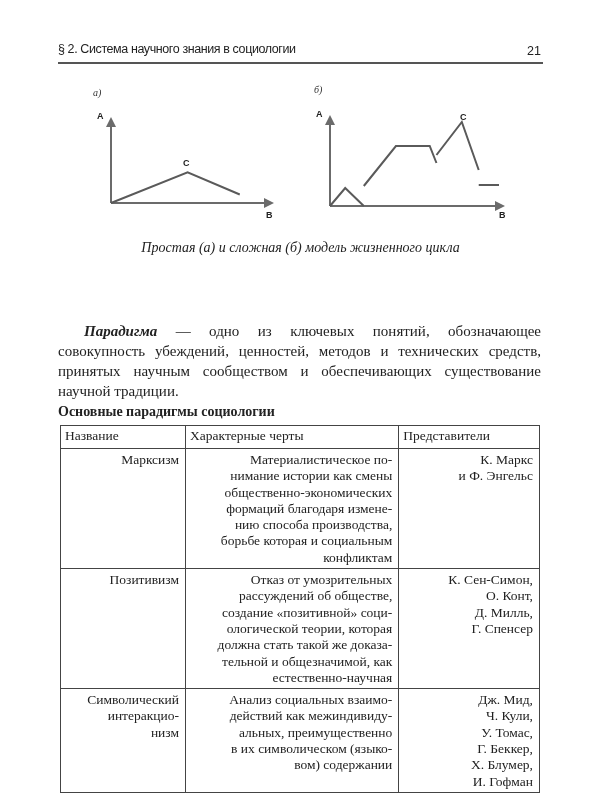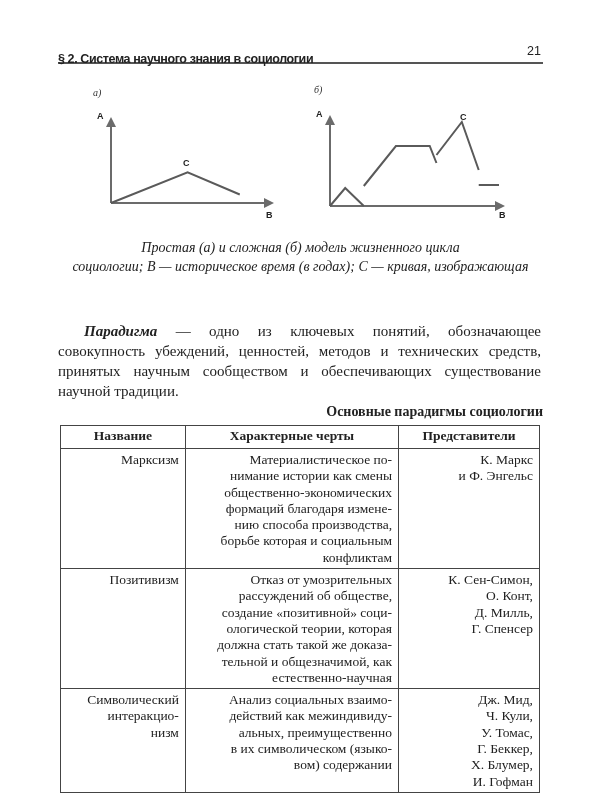--- a/index.html
+++ b/index.html
@@ -7,53 +7,53 @@
       width: 600px; height: 800px; background: #ffffff; position: relative;
       overflow: hidden; color: #1a1a1a;
       font-family: "Liberation Serif", "DejaVu Serif", serif;
     }
     .header {
       position: absolute; left: 58px; top: 42px; width: 485px; height: 20px;
       border-bottom: 2px solid #555;
       font-family: "Liberation Sans", "DejaVu Sans", sans-serif;
       font-size: 12.5px; color: #222; transform-origin: left;
     }
-    .header .title { position: absolute; left: 0; top: 10px; letter-spacing: -0.4px; font-weight: bold; }
+    .header .title { position: absolute; left: 0; top: 0; letter-spacing: -0.4px; }
     .header .page-num { position: absolute; right: 2px; top: 2px; }
 
     svg.figures { position: absolute; left: 0; top: 0; width: 600px; height: 230px; }
     .fig-label { font-family: "Liberation Serif", serif; font-style: italic; font-size: 10px; fill: #333; }
     .axis-label { font-family: "Liberation Sans", sans-serif; font-weight: bold; font-size: 9px; fill: #222; }
     .axis { stroke: #6b6b6b; stroke-width: 2; fill: none; }
     .curve { stroke: #5a5a5a; stroke-width: 2; fill: none; stroke-linejoin: miter; }
 
     .caption {
       position: absolute; left: 58px; top: 238px; width: 485px;
       text-align: center; font-style: italic; font-size: 14px; line-height: 19px;
       color: #222;
     }
     .paragraph {
       position: absolute; left: 58px; top: 321px; width: 483px;
       font-size: 15px; line-height: 20px; text-align: justify; color: #222;
       text-indent: 26px;
     }
     .paragraph .term { font-weight: bold; font-style: italic; }
     .table-title {
-      position: absolute; left: 58px; top: 404px; width: 485px; text-align: right;
+      position: absolute; left: 58px; top: 404px; width: 485px; text-align: left;
       font-weight: bold; font-size: 14px; color: #222;
     }
     table.paradigms {
       position: absolute; left: 60px; top: 425px; width: 480px;
       border-collapse: collapse; font-size: 13.5px; line-height: 16.3px; color: #222;
     }
     table.paradigms th, table.paradigms td {
       border: 1.3px solid #444; vertical-align: top; text-align: left;
     }
     table.paradigms th {
-      font-weight: bold; text-align: center; height: 20px; padding: 2px 4px 0 4px;
+      font-weight: normal; text-align: left; height: 20px; padding: 2px 4px 0 4px;
     }
     table.paradigms td { padding: 3px 6px 2px 8px; text-align: right; }
     .col1 { width: 122px; }
     .col2 { width: 212px; margin-left: 36px; }
     .col3 { width: 145px; }
     .line { display: block; white-space: nowrap; }
     tr.r1 td { height: 101px; }
     tr.r2 td { height: 104px; }
     tr.r3 td { height: 87px; }
   </style>
@@ -93,21 +93,20 @@
         <polyline class="curve" points="330,206 345.21,188 363.8,206"></polyline>
         <polyline class="curve" points="363.8,186 395.90999999999997,146 429.71000000000004,146 436.47,163"></polyline>
         <polyline class="curve" points="436.47,155 461.82,121.99999999999999 478.72,170"></polyline>
         <polyline class="curve" points="478.72,185 499,185"></polyline>
       </g>
   </g>
 </svg>
 
 <div class="caption">
   <span class="line">Простая (а) и сложная (б) модель жизненного цикла</span>
-  <span class="line">социологии; В — историческое время (в годах); С — кривая, изображающая</span>
 </div>
 
 <div class="paragraph"><span class="term">Парадигма</span><span> — одно из ключевых понятий, обозначающее совокупность убеждений, ценностей, методов и технических средств, принятых научным сообществом и обеспечивающих существование научной традиции.</span></div>
 
 <div class="table-title">Основные парадигмы социологии</div>
 
 <table class="paradigms">
   <thead>
     <tr>
       <th class="col1">Название</th>

